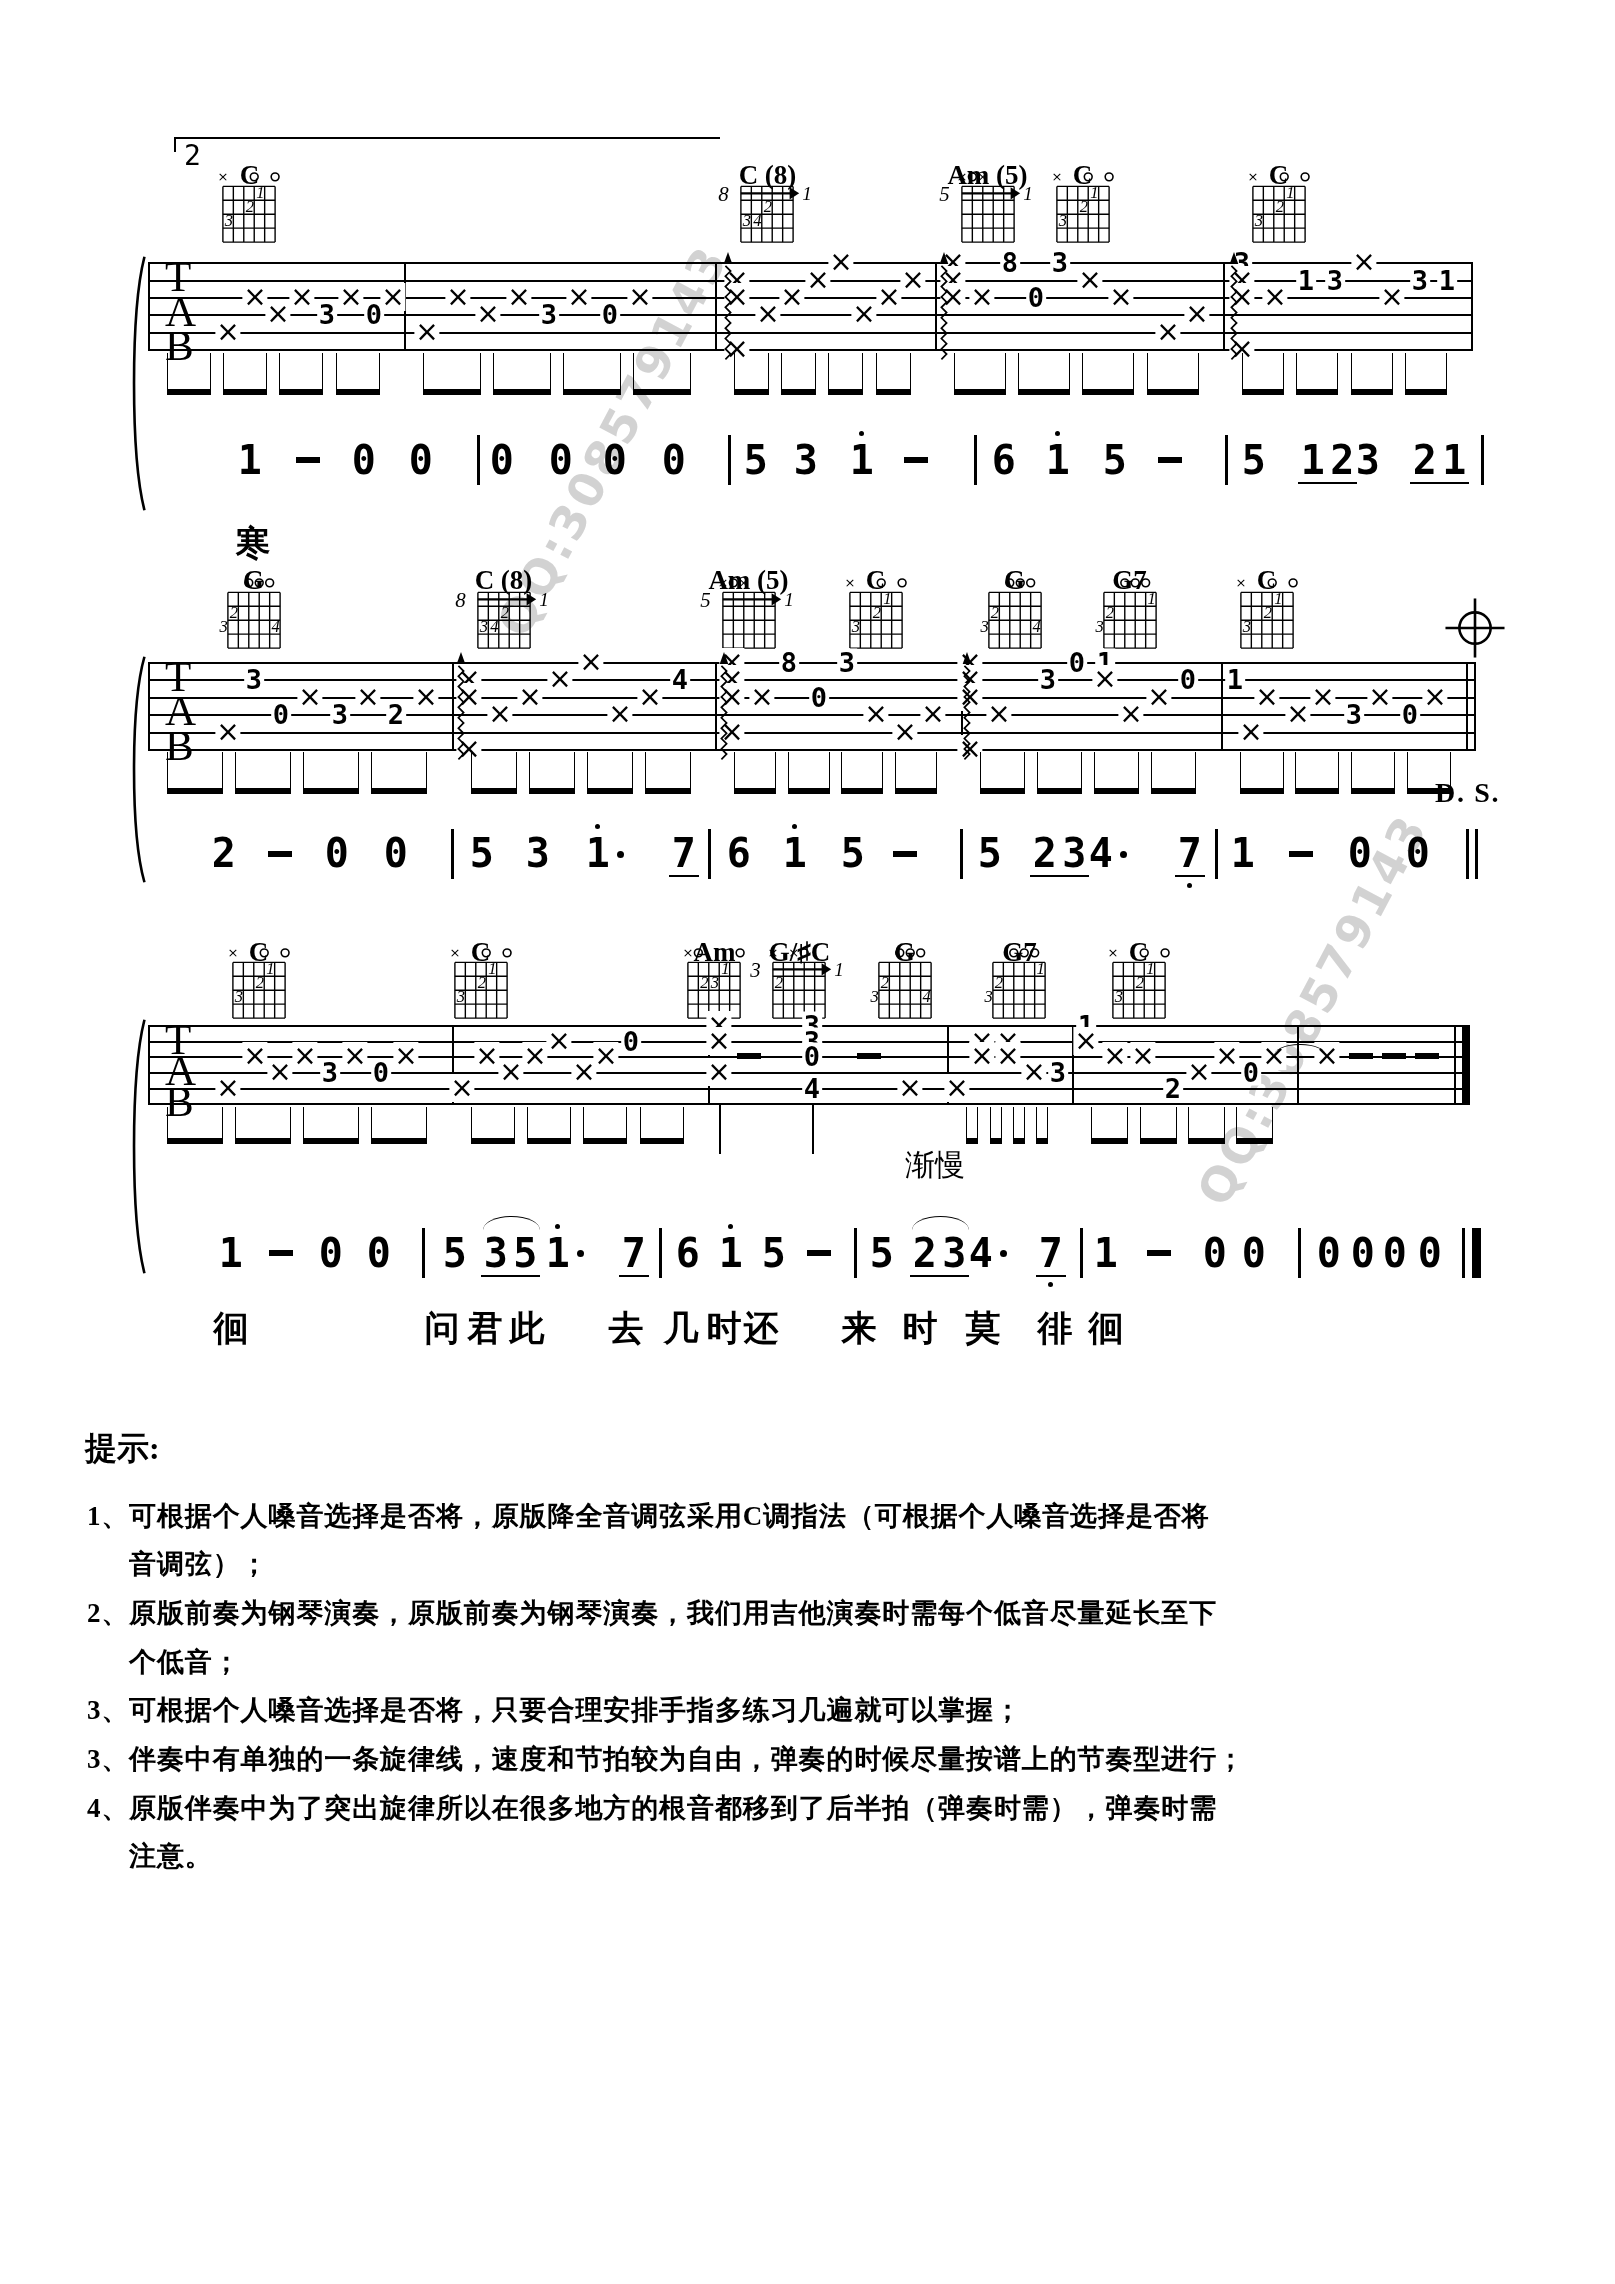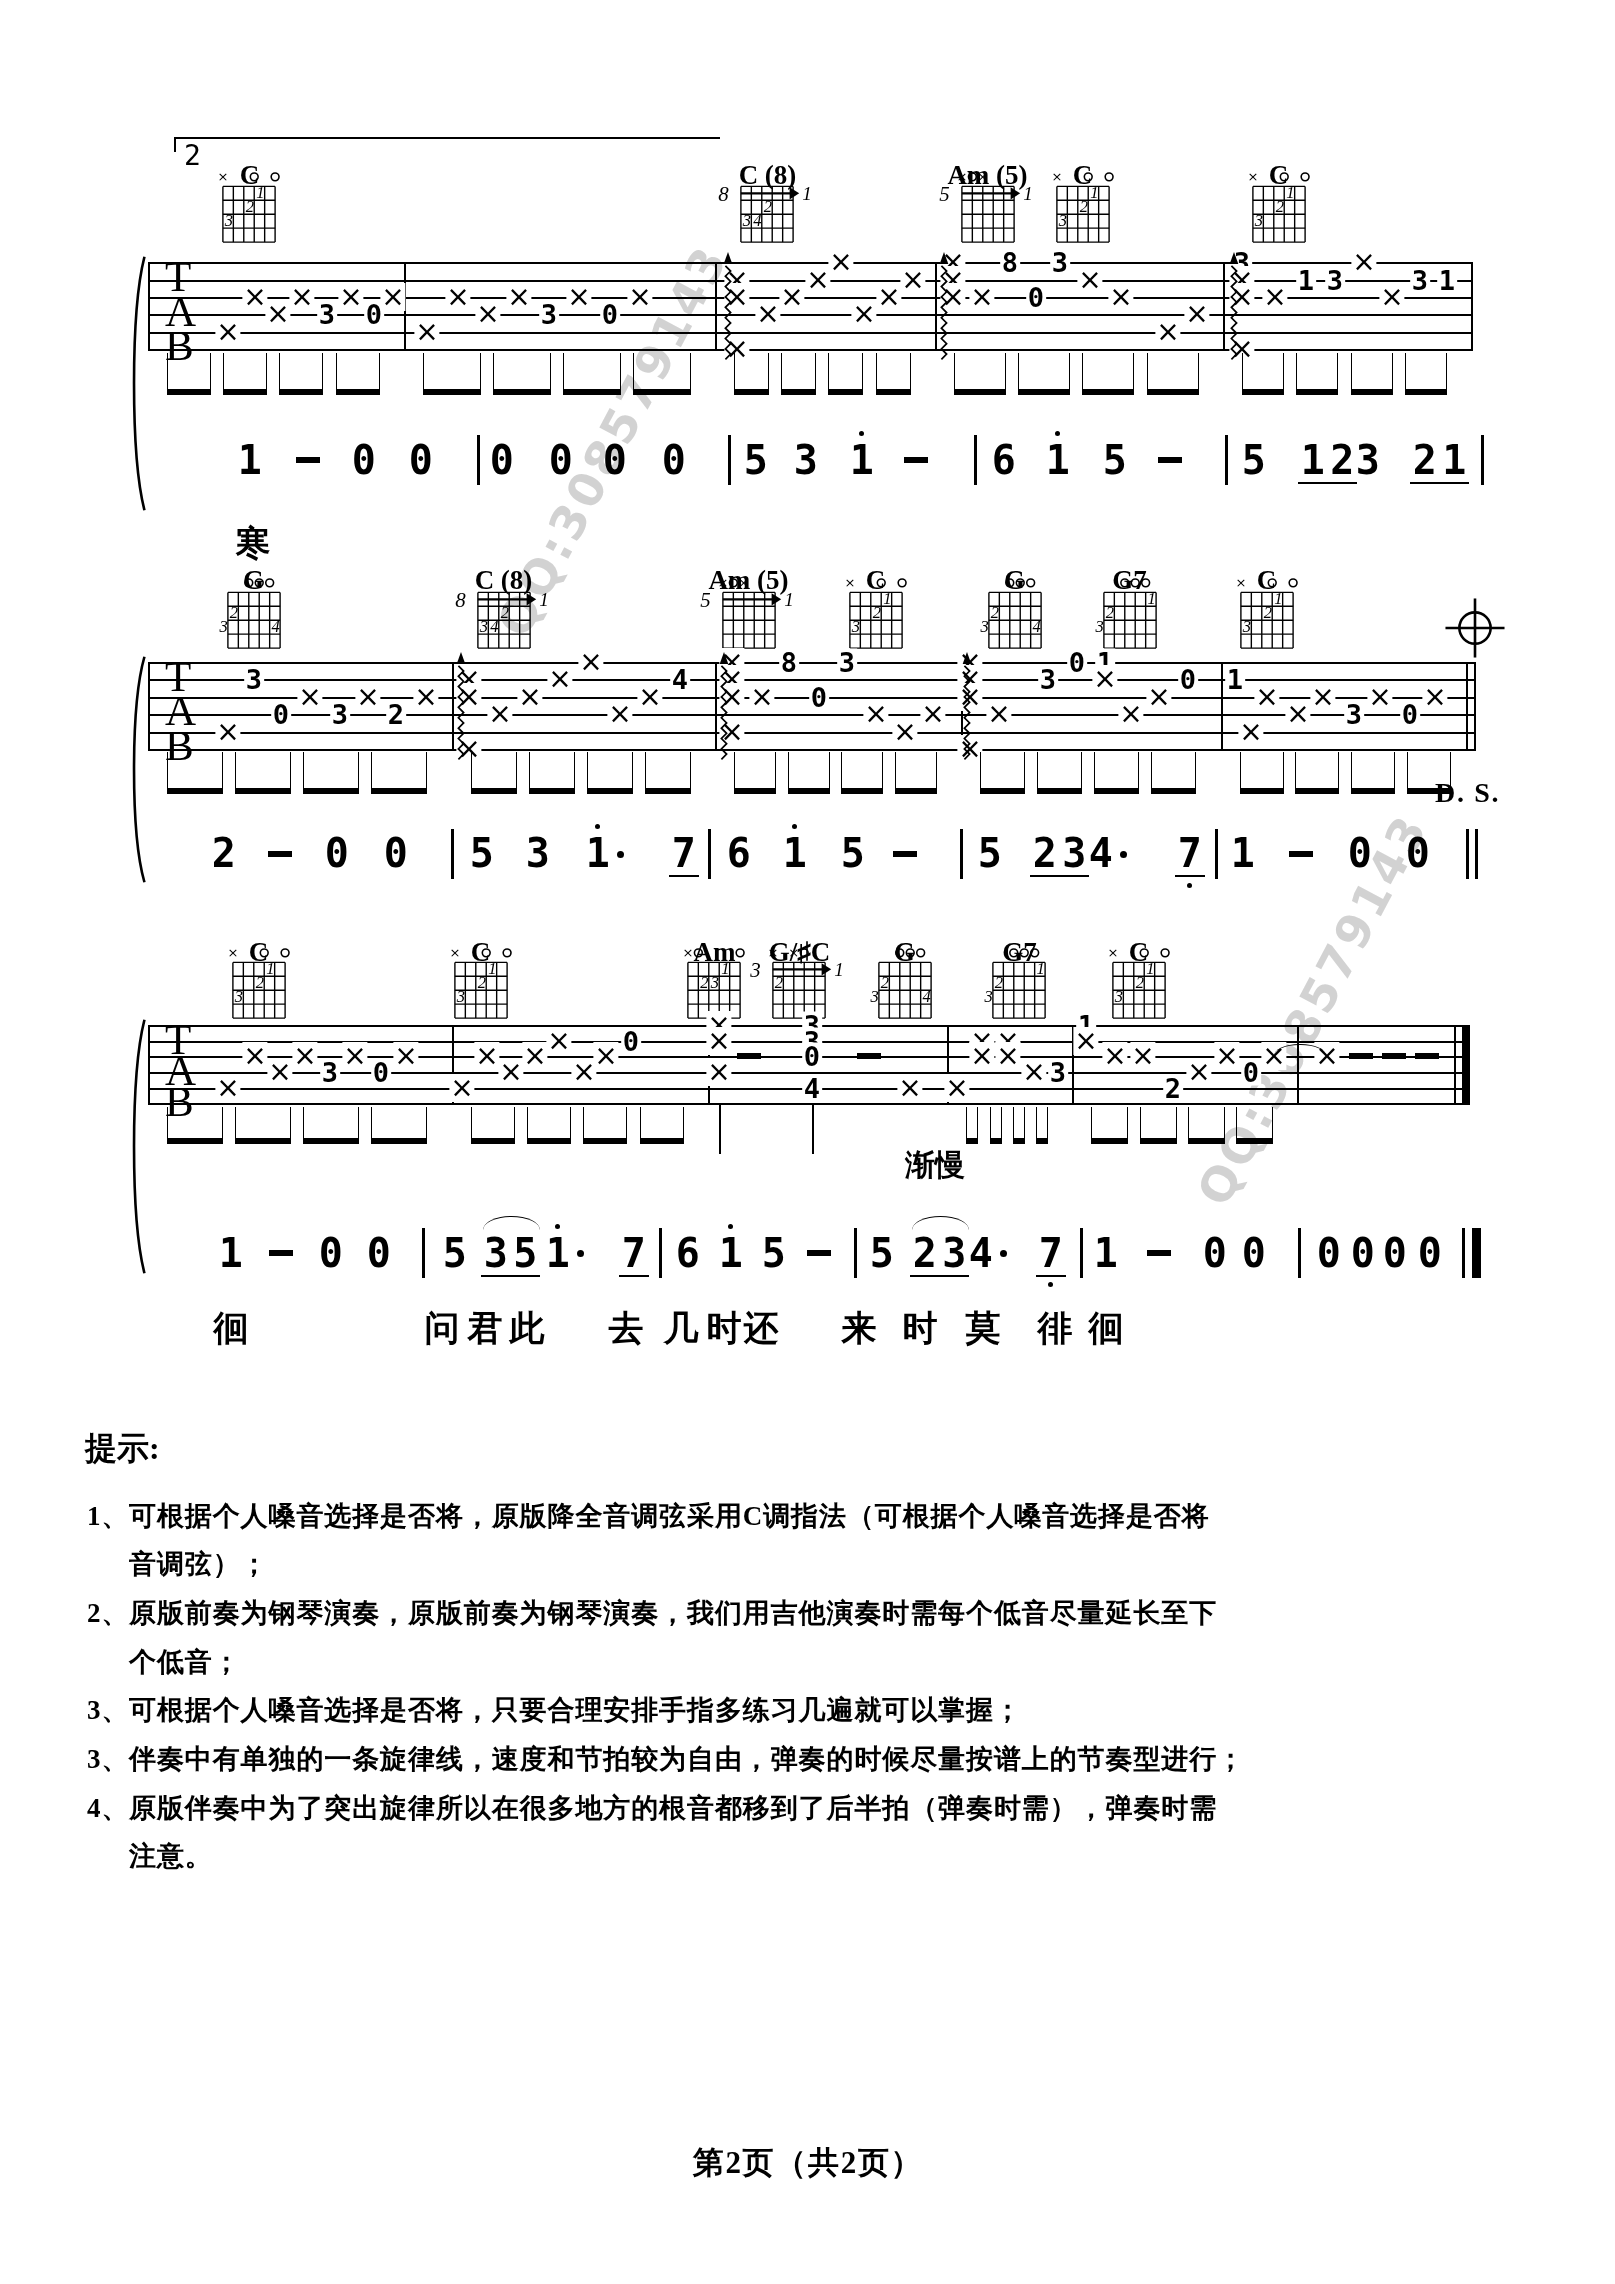--- a/index.html
+++ b/index.html
@@ -35,21 +35,21 @@
   .slur{position:absolute;border-top:1.7px solid #000;border-radius:50% 50% 0 0 / 100% 100% 0 0;height:13px;}
   .lyr{position:absolute;font-family:"Liberation Serif",serif;font-size:35px;font-weight:600;
        transform:translateX(-50%);white-space:nowrap;}
   .chlabel{position:absolute;width:139px;text-align:center;font-family:"Liberation Serif",serif;
        font-size:27px;font-weight:bold;white-space:nowrap;}
   #tips-title{left:85px;top:1427px;font-size:32px;font-weight:bold;font-family:"Liberation Serif",serif;}
   .tipline{position:absolute;font-family:"Liberation Serif",serif;font-size:27px;font-weight:600;
        white-space:nowrap;letter-spacing:0.9px;}
   #footer{left:0;top:2142px;width:1616px;text-align:center;font-family:"Liberation Serif",serif;
        font-size:31px;font-weight:600;letter-spacing:1.7px;}
-  #tempo-mark{left:905px;top:1145px;font-family:"Liberation Serif",serif;font-size:30px;font-weight:bold;}
+  #tempo-mark{left:905px;top:1145px;font-family:"Liberation Serif",serif;font-size:30px;font-weight:normal;}
   #ds-label{left:1435px;top:777px;font-family:"Liberation Serif",serif;font-size:28px;font-weight:bold;
        letter-spacing:1.7px;}
   #volta-label{font-family:"DejaVu Sans Mono",monospace;font-size:28px;}
 </style>
 </head>
 <body>
 
 <div class="page">
   <div id="watermarks">
       <div class="wm" style="left: 395px; top: 413px; color: rgb(200, 200, 200);">QQ:308579143</div>
@@ -872,15 +872,14 @@
       <div class="tipline" style="left: 129px; top: 1595px;">原版前奏为钢琴演奏，原版前奏为钢琴演奏，我们用吉他演奏时需每个低音尽量延长至下</div>
       <div class="tipline" style="left: 129px; top: 1644px;">个低音；</div>
       <div class="tipline" style="left: 87px; top: 1692px;">3、</div>
       <div class="tipline" style="left: 129px; top: 1692px;">可根据个人嗓音选择是否将，只要合理安排手指多练习几遍就可以掌握；</div>
       <div class="tipline" style="left: 87px; top: 1741px;">3、</div>
       <div class="tipline" style="left: 129px; top: 1741px;">伴奏中有单独的一条旋律线，速度和节拍较为自由，弹奏的时候尽量按谱上的节奏型进行；</div>
       <div class="tipline" style="left: 87px; top: 1790px;">4、</div>
       <div class="tipline" style="left: 129px; top: 1790px;">原版伴奏中为了突出旋律所以在很多地方的根音都移到了后半拍（弹奏时需），弹奏时需</div>
       <div class="tipline" style="left: 129px; top: 1838px;">注意。</div>
     </div>
-  <div class="abs" id="footer">第2页（共2页）</div>
 </div>
 
 
 </body></html>

